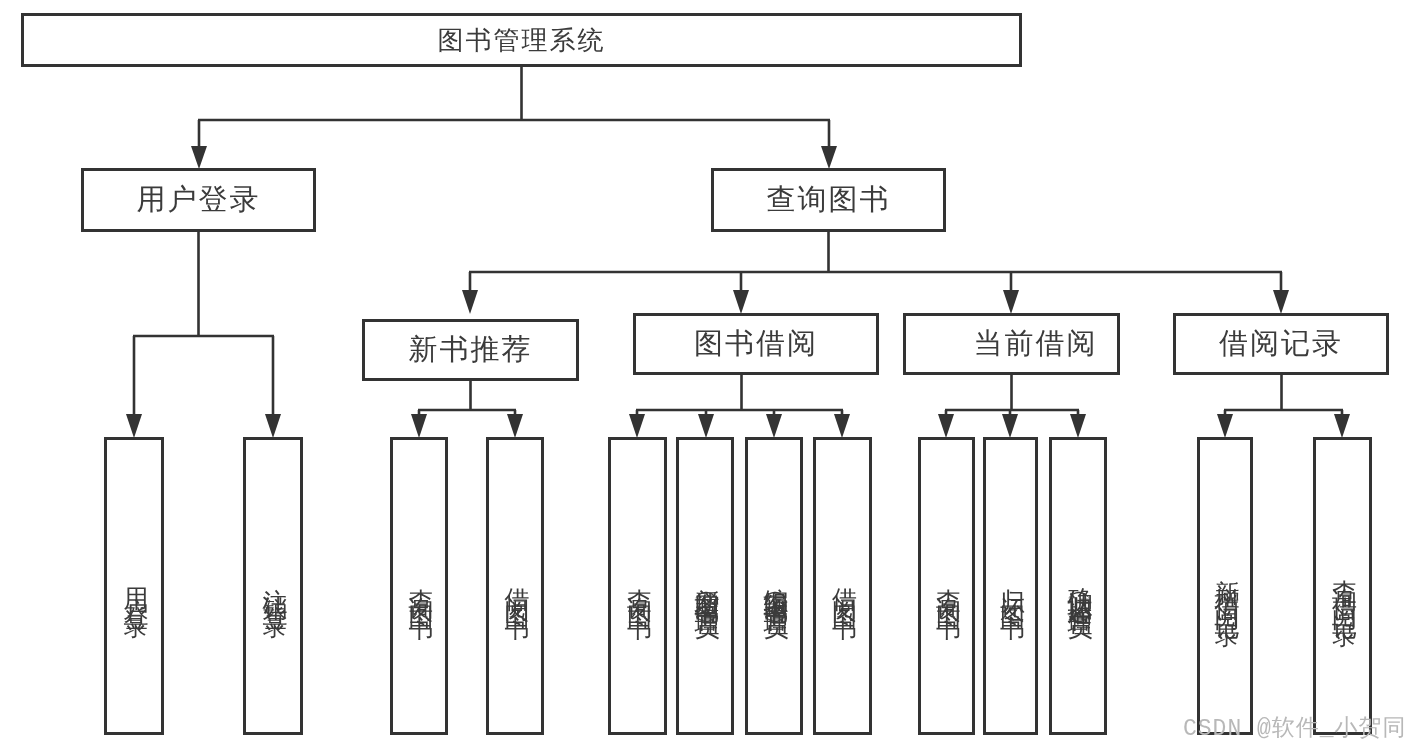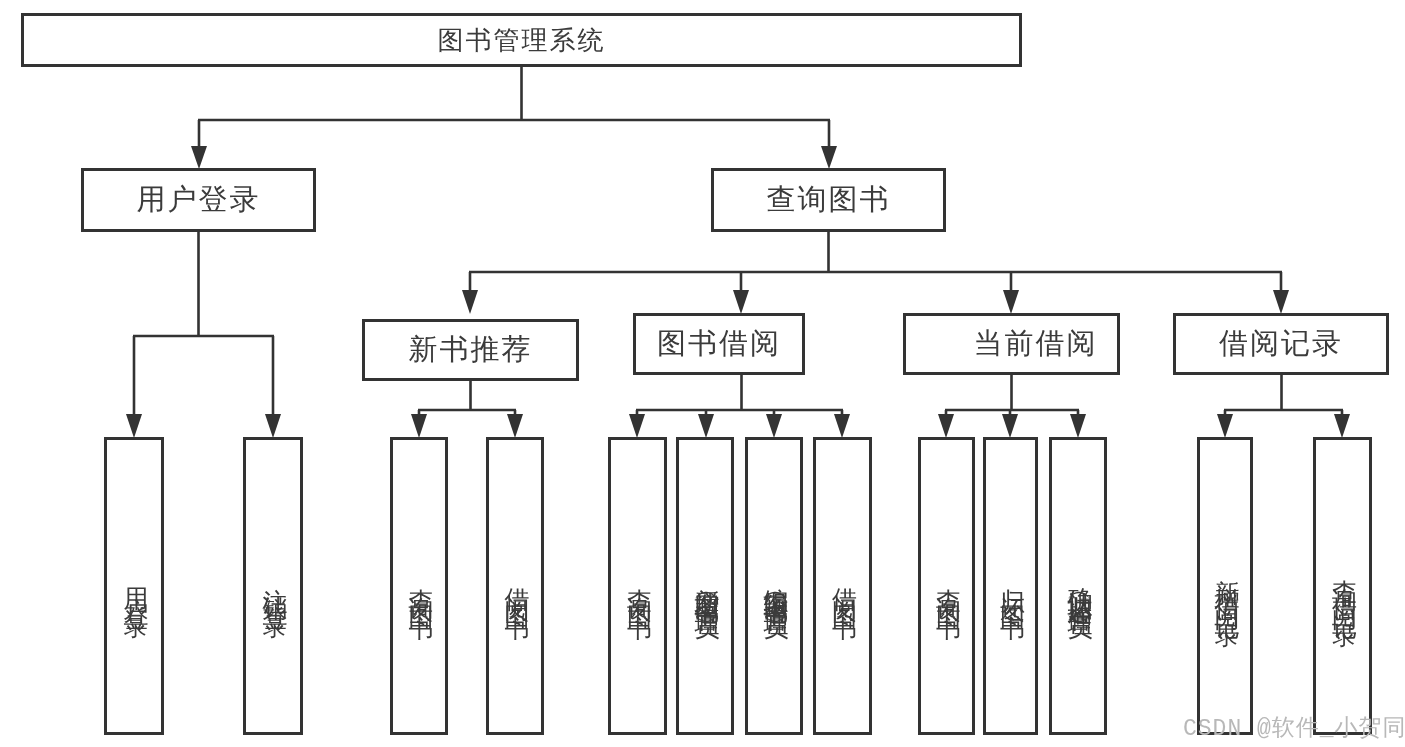--- a/index.html
+++ b/index.html
@@ -94,21 +94,21 @@
   <div class="box lv2" style="left:81px;top:168px;width:235px;height:64px;">
     <span class="h-label">用户登录</span>
   </div>
   <div class="box lv2" style="left:711px;top:168px;width:235px;height:64px;">
     <span class="h-label">查询图书</span>
   </div>
 
   <div class="box lv3" style="left:362px;top:313px;width:217px;height:62px;margin-top:6px;">
     <span class="h-label">新书推荐</span>
   </div>
-  <div class="box lv3" style="left:633px;top:313px;width:172px;height:62px;">
+  <div class="box lv3" style="left:633px;top:313px;width:246px;height:62px;">
     <span class="h-label">图书借阅</span>
   </div>
   <div class="box lv3" style="left:903px;top:313px;width:217px;height:62px;padding-left:48px;">
     <span class="h-label">当前借阅</span>
   </div>
   <div class="box lv3" style="left:1173px;top:313px;width:216px;height:62px;">
     <span class="h-label">借阅记录</span>
   </div>
 
   <div class="box v-box" style="left:104px;top:437px;width:60px;height:298px;">用户登录</div>

